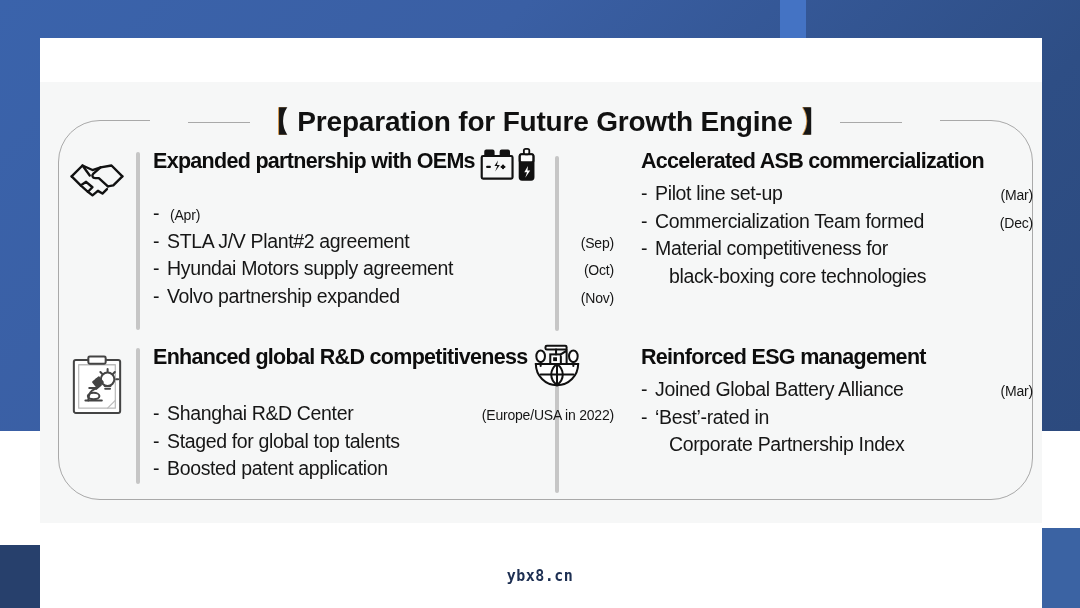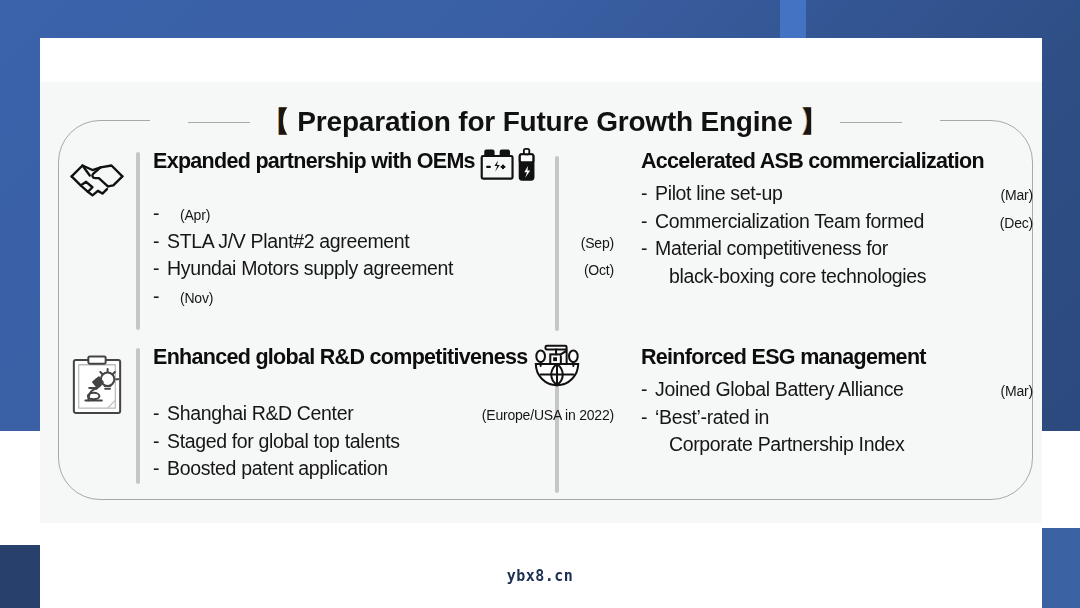--- a/index.html
+++ b/index.html
@@ -174,21 +174,21 @@
   }
   ul.bullets li .dash {
     flex: 0 0 14px;
     color: #161616;
   }
   ul.bullets li .btxt { flex: 1 1 auto; }
   ul.bullets li .tag {
     font-size: 14px;
     color: #161616;
     letter-spacing: -0.2px;
-    margin-left: 13px;
+    margin-left: 3px;
     white-space: nowrap;
   }
   .cont-line {
     display: block;
     padding-left: 14px;
   }
 
   
   .watermark {
     position: absolute;
@@ -269,20 +269,21 @@
             <span class="btxt">STLA J/V Plant#2 agreement</span>
             <span class="tag">(Sep)</span>
           </li>
           <li>
             <span class="dash">-</span>
             <span class="btxt">Hyundai Motors supply agreement</span>
             <span class="tag">(Oct)</span>
           </li>
           <li>
             <span class="dash">-</span>
+            <span class="btxt">Volvo partnership expanded</span>
             <span class="tag">(Nov)</span>
           </li>
         </ul>
       </div>
     </div>
 
     <div class="quad">
       <div class="icon-cell empty"></div>
       <div class="text-block">
         <div class="head-row">

